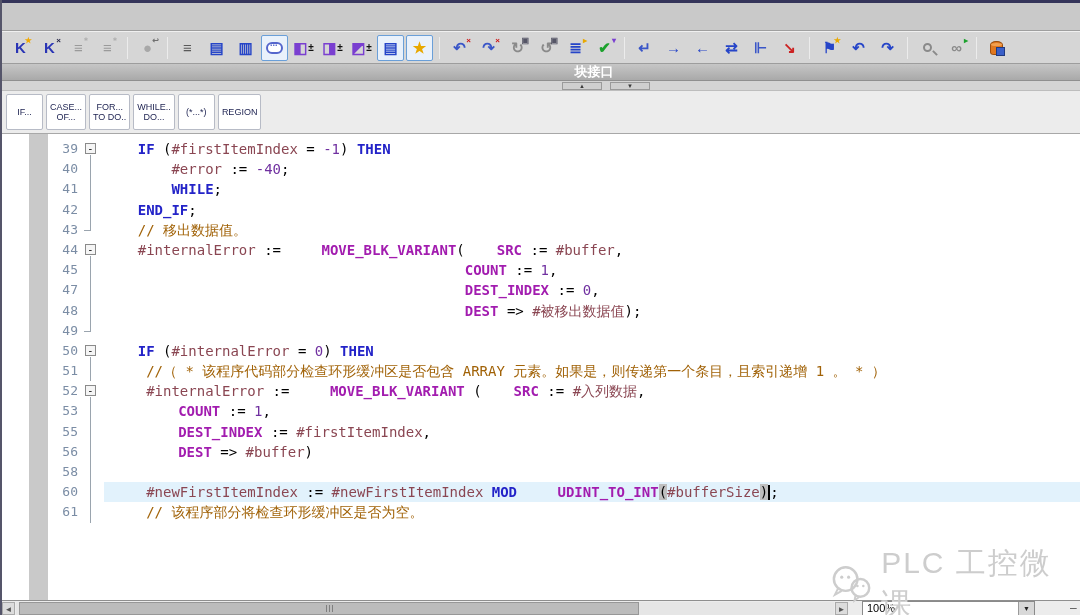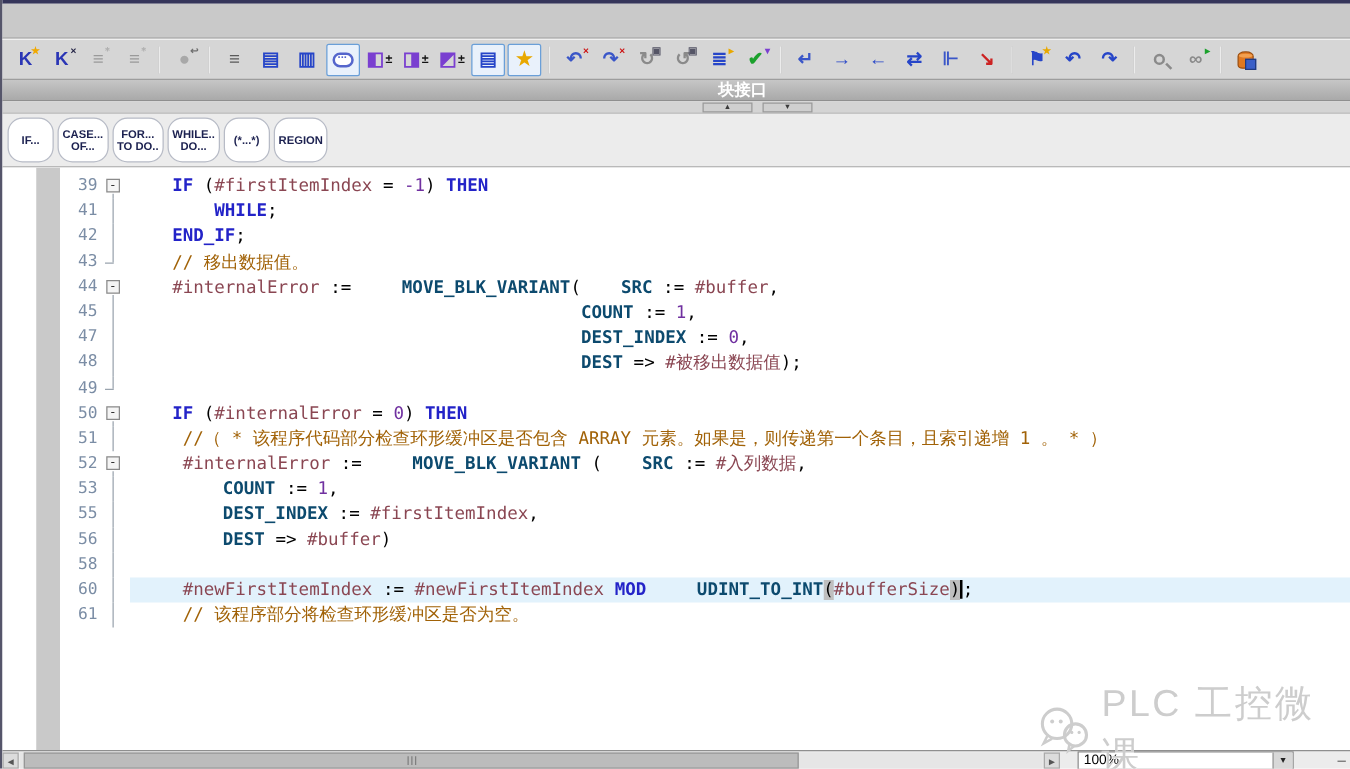--- a/index.html
+++ b/index.html
@@ -36,41 +36,41 @@
 
   
   .splitrow { height:10px; background:#d4d4d4; border-bottom:1px solid #bdbdbd; position:relative; flex:none; }
   .splitbtns { position:absolute; left:560px; top:1px; display:flex; gap:8px; }
   .sbtn { width:40px; height:8px; background:#cfcfcf; border:1px solid #9a9a9a; font-size:6px; line-height:6px;
           color:#3a3a3a; text-align:center; }
 
   
   .sniprow { height:43px; background:#ececec; border-bottom:1px solid #a8a8a8; display:flex; align-items:center;
              padding-left:4px; flex:none; }
-  .snip { background:#ffffff; border:1px solid #b7bbc6; border-radius:12px; margin-right:3px; min-width:37px;
+  .snip { background:#ffffff; border:1px solid #b7bbc6; border-radius:2px; margin-right:3px; min-width:37px;
           height:36px; display:flex; align-items:center; justify-content:center; text-align:center;
-          font-size:9px; line-height:10px; font-weight:bold; color:#1c2150; white-space:pre-line; padding:0 3px; }
+          font-size:9px; line-height:10px; font-weight:normal; color:#1c2150; white-space:pre-line; padding:0 3px; }
 
   
   .editor { flex:1; background:#ffffff; position:relative; overflow:hidden; padding-top:5px; }
   .bpstrip { position:absolute; left:27px; top:0; bottom:0; width:19px; background:#c9c9c9; }
   .row { display:flex; height:20.2px; line-height:20.2px; position:relative; }
   .ln { width:78px; flex:none; text-align:right; padding-right:2px; color:#7b8da5;
         font-family:"DejaVu Sans Mono","Liberation Mono",monospace; font-size:13px; position:relative; z-index:1; }
   .fold { width:24px; flex:none; position:relative; }
   .fv  { position:absolute; left:10px; top:0; bottom:0; width:1px; background:#9aa4ae; }
   .fvb { position:absolute; left:10px; top:16px; bottom:0; width:1px; background:#9aa4ae; }
   .fvt { position:absolute; left:10px; top:0; height:10px; width:1px; background:#9aa4ae; }
   .fh  { position:absolute; left:4px; top:10px; width:7px; height:1px; background:#9aa4ae; }
   .fbox{ position:absolute; left:5px; top:4px; width:11px; height:11px; border:1px solid #8a8a8a; background:#f5f5f5;
          font-family:"DejaVu Sans Mono",monospace; font-size:10px; line-height:9px; text-align:center; color:#333; }
   .txt { flex:1; white-space:pre; font-family:"DejaVu Sans Mono","Liberation Mono",monospace; font-size:14px; }
   .row.cur .txt { background:#e2f2fc; }
   .s-k { color:#2323c8; font-weight:bold; }
-  .s-f { color:#0c4a6e; font-weight:bold;padding-left:32px; }
+  .s-f { color:#a21caf; font-weight:bold;padding-left:32px; }
   .s-v { color:#8a4652; }
   .s-n { color:#7030a0; }
   .s-c { color:#a16207; }
   .s-p { color:#000000; }
   .s-hb{ color:#000; background:#bfbfbf; }
   .caret { display:inline-block; width:0; border-left:2px solid #000; height:15px; vertical-align:-3px; }
 
   
   .wm { position:absolute; left:828px; top:543px; display:flex; align-items:center; gap:8px; z-index:5; pointer-events:none; }
   .wm .wtxt { font-size:30px; color:#cdcdcd; letter-spacing:2px; text-shadow:0 1px 0 #ffffff; }
@@ -249,20 +249,27 @@
     <div id="code-lines">
         <div class="row">
           <span class="ln">39</span>
           <span class="fold">
             <i class="fvb"></i>
             <i class="fbox">-</i>
           </span>
           <span class="txt"><span class="s-p">    </span><span class="s-k">IF</span><span class="s-p"> (</span><span class="s-v">#firstItemIndex</span><span class="s-p"> = </span><span class="s-n">-1</span><span class="s-p">) </span><span class="s-k">THEN</span></span>
         </div>
         <div class="row">
+          <span class="ln">40</span>
+          <span class="fold">
+            <i class="fv"></i>
+          </span>
+          <span class="txt"><span class="s-p">        </span><span class="s-v">#error</span><span class="s-p"> := </span><span class="s-n">-40</span><span class="s-p">;</span></span>
+        </div>
+        <div class="row">
           <span class="ln">41</span>
           <span class="fold">
             <i class="fv"></i>
           </span>
           <span class="txt"><span class="s-p">        </span><span class="s-k">WHILE</span><span class="s-p">;</span></span>
         </div>
         <div class="row">
           <span class="ln">42</span>
           <span class="fold">
             <i class="fv"></i>

